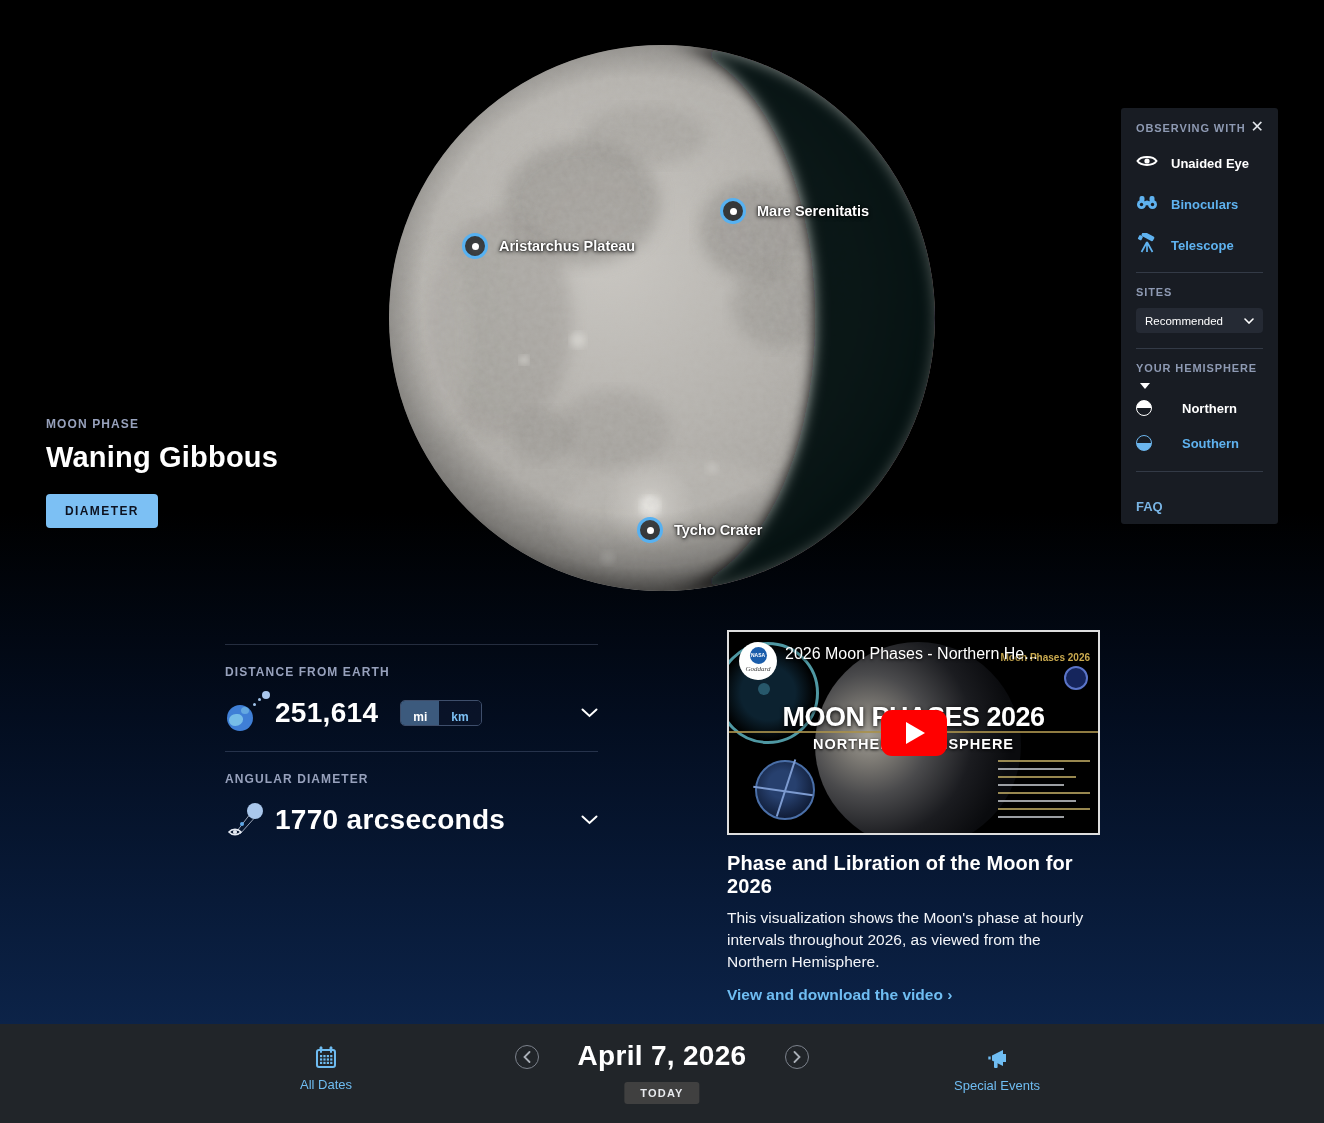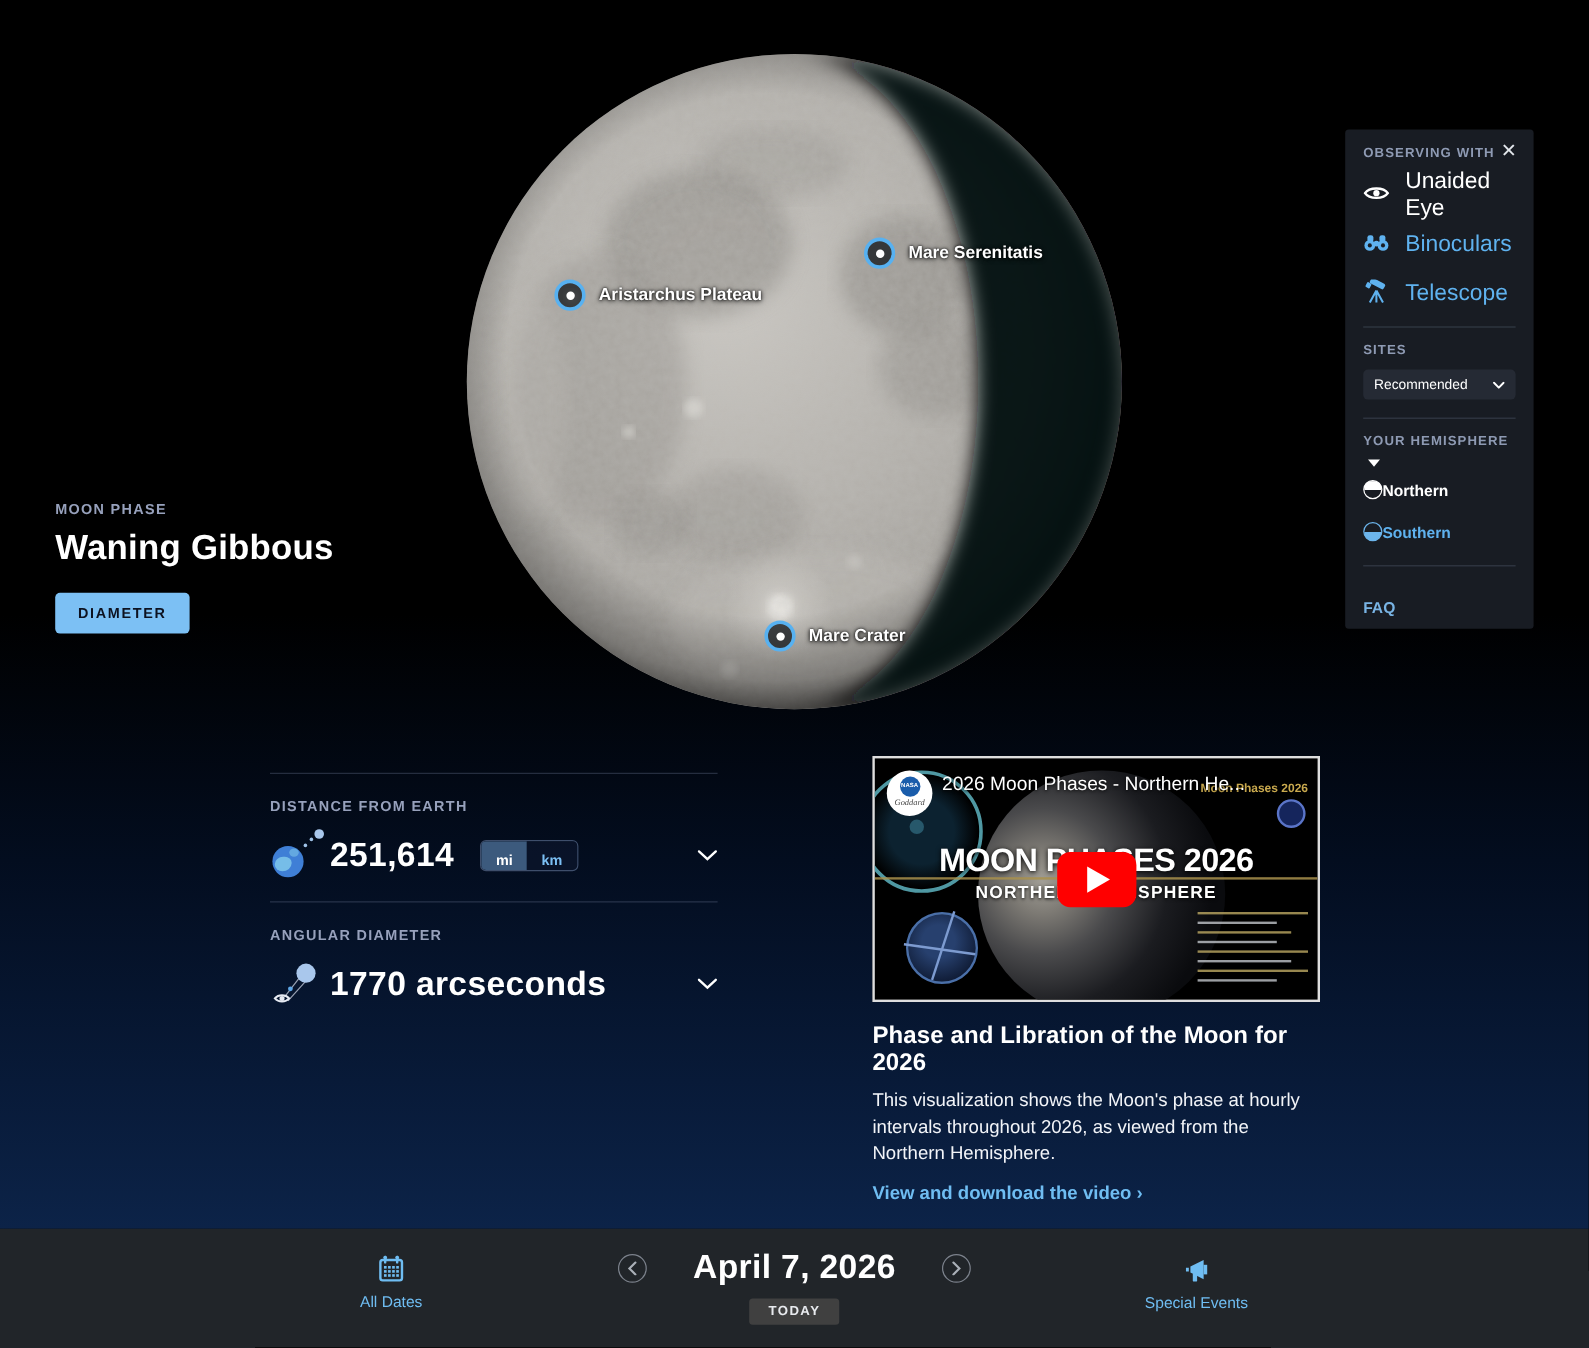--- a/index.html
+++ b/index.html
@@ -91,29 +91,29 @@
   .video-heading{font-size:20px;font-weight:bold;margin-top:17px;letter-spacing:.1px;}
   .video-desc{font-size:15.5px;line-height:22px;margin-top:9px;color:#f2f4f8;}
   .video-link{display:inline-block;margin-top:13px;font-size:15.5px;font-weight:bold;color:#6fbdf2;text-decoration:none;cursor:pointer;}
 
   
   .panel{position:absolute;left:1121px;top:108px;width:157px;height:416px;box-sizing:border-box;
     background:#181c23;border-radius:3px;padding:14px 15px;}
   .panel-close{position:absolute;top:9px;right:12px;background:none;border:none;color:#e3e7ec;font-size:16px;line-height:16px;cursor:pointer;padding:2px;font-family:inherit;}
   .panel-h{font-size:11px;font-weight:bold;letter-spacing:.9px;color:#8e9ab3;}
   .obs-item{display:flex;align-items:center;gap:13px;margin-top:17px;height:24px;cursor:pointer;}
-  .obs-item .olabel{font-size:19px;font-weight:normal;}
+  .obs-item .olabel{font-size:13px;font-weight:bold;}
   .obs-item.active .olabel{color:#fff;}
   .obs-item.idle .olabel{color:#5fb2ef;}
   .panel-div{border:none;border-top:1px solid #333a46;margin:15px 0 13px 0;}
   .sites-dd{margin-top:10px;width:100%;height:25px;background:#252a34;border:none;border-radius:4px;
     display:flex;align-items:center;justify-content:space-between;padding:0 9px;box-sizing:border-box;
     color:#fff;font-size:11.5px;font-family:inherit;cursor:pointer;}
   .hemi-tri{width:0;height:0;border-left:5px solid transparent;border-right:5px solid transparent;border-top:6px solid #fff;margin:9px 0 3px 4px;}
-  .hemi-row{display:flex;align-items:center;gap:0;margin-top:6px;height:26px;cursor:pointer;}
+  .hemi-row{display:flex;align-items:center;gap:30px;margin-top:6px;height:26px;cursor:pointer;}
   .hemi-row + .hemi-row{margin-top:9px;}
   .hemi-icon{width:16px;height:16px;border-radius:50%;box-sizing:border-box;flex:0 0 auto;}
   .hemi-icon.north{border:1.5px solid #fff;background:linear-gradient(to bottom,#fff 50%,transparent 50%);}
   .hemi-icon.south{border:1.5px solid #6cb5ec;background:linear-gradient(to top,#6cb5ec 50%,transparent 50%);}
   .hemi-row .hlabel{font-size:13px;font-weight:bold;}
   .hemi-row.active .hlabel{color:#fff;}
   .hemi-row.idle .hlabel{color:#5fb2ef;}
   .faq{font-size:13px;font-weight:bold;color:#79b4e4;margin-top:14px;display:inline-block;cursor:pointer;text-decoration:none;}
 
   
@@ -211,21 +211,21 @@
   <div class="marker" id="marker-serenitatis">
     <span class="ring">
         <span class="dot"></span>
       </span>
     <span class="mlabel">Mare Serenitatis</span>
   </div>
   <div class="marker" id="marker-tycho">
     <span class="ring">
         <span class="dot"></span>
       </span>
-    <span class="mlabel">Mare Crater</span>
+    <span class="mlabel">Tycho Crater</span>
   </div>
 
   <div class="phase-info">
     <div class="eyebrow">MOON PHASE</div>
     <div class="phase-name">Waning Gibbous</div>
     <button class="details-btn">DIAMETER</button>
   </div>
 
   <div class="stats">
 

